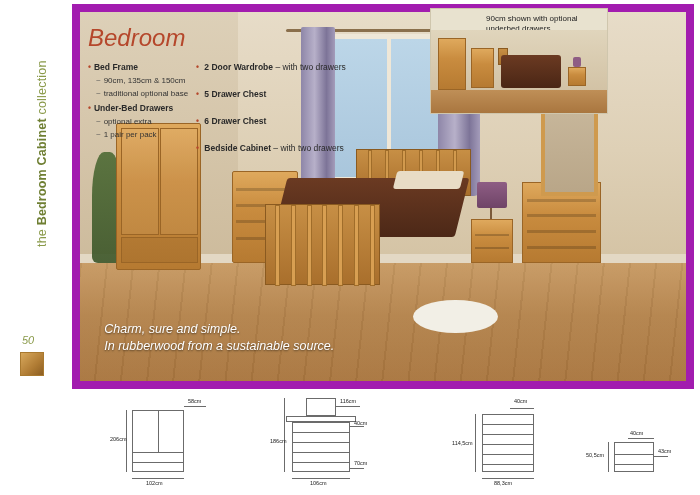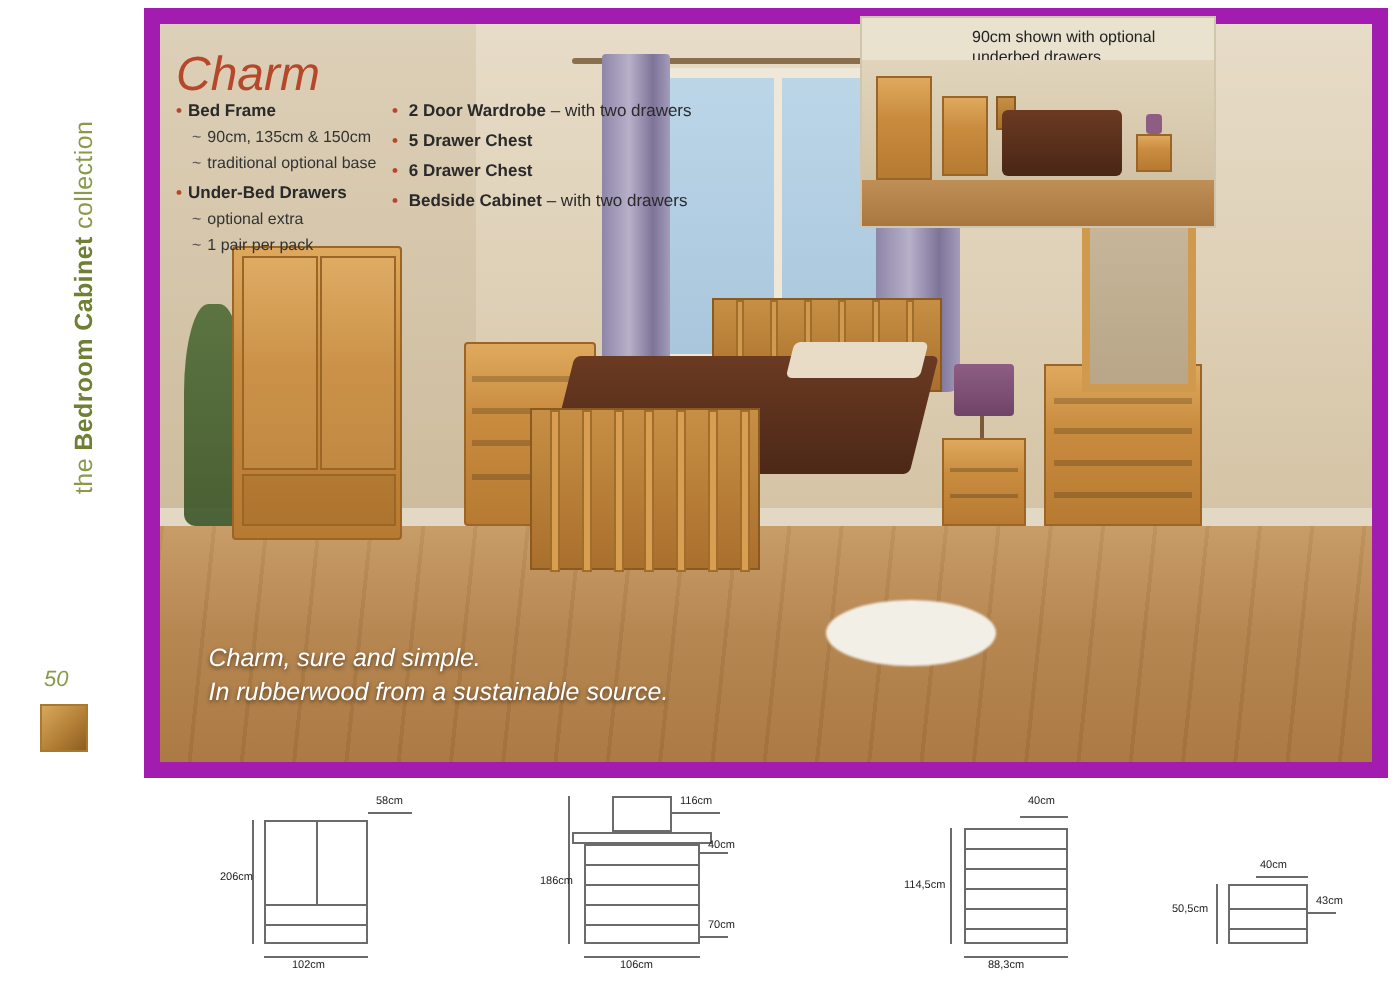--- a/index.html
+++ b/index.html
@@ -146,21 +146,21 @@
 
   
   .title{
     position:absolute;left:88px;top:24px;
     font-size:24px;color:#b5472b;font-style:italic;
   }
   .bullets{position:absolute;left:88px;top:46px;width:340px;color:#2a2a2a;}
   .col{position:absolute;top:0;}
   .col.one{left:0;width:118px;}
   .col.two{left:108px;width:230px;}
-  .b-head{font-size:8.5px;font-weight:bold;margin:4px 0 2px 0;line-height:11px;}
+  .b-head{font-size:8.5px;font-weight:bold;margin:16px 0 2px 0;line-height:11px;}
   .b-head:before{content:"•";color:#b5472b;font-weight:bold;margin-right:3px;}
   .b-sub{font-size:8px;margin:0 0 2px 8px;line-height:11px;color:#333;}
   .b-sub:before{content:"~";margin-right:3px;color:#555;}
   .b-note{font-weight:normal;font-size:8.5px;}
 
   
   .inset{
     position:absolute;left:430px;top:8px;width:178px;height:106px;
     background:#e8e2cf;border:1px solid #cfc6ad;box-sizing:border-box;
   }
@@ -285,21 +285,21 @@
 
       <div class="rug"></div>
 
       <div class="caption">
         <div>Charm, sure and simple.</div>
         <div>In rubberwood from a sustainable source.</div>
       </div>
     </div>
   </div>
 
-  <div class="title">Charm</div>
+  <div class="title">Bedroom</div>
 
   <div class="bullets">
     <div class="col one">
       <div class="b-head">Bed Frame</div>
       <div class="b-sub">90cm, 135cm &amp; 150cm</div>
       <div class="b-sub">traditional optional base</div>
       <div class="b-head" style="margin-top:4px">Under-Bed Drawers</div>
       <div class="b-sub">optional extra</div>
       <div class="b-sub">1 pair per pack</div>
     </div>

